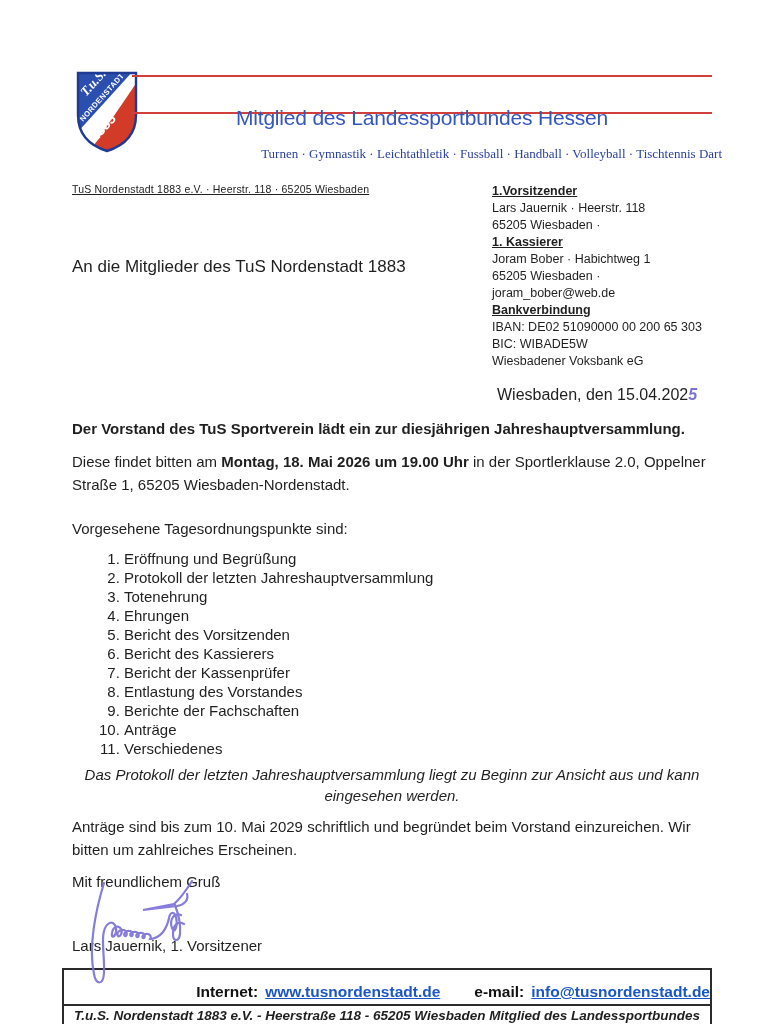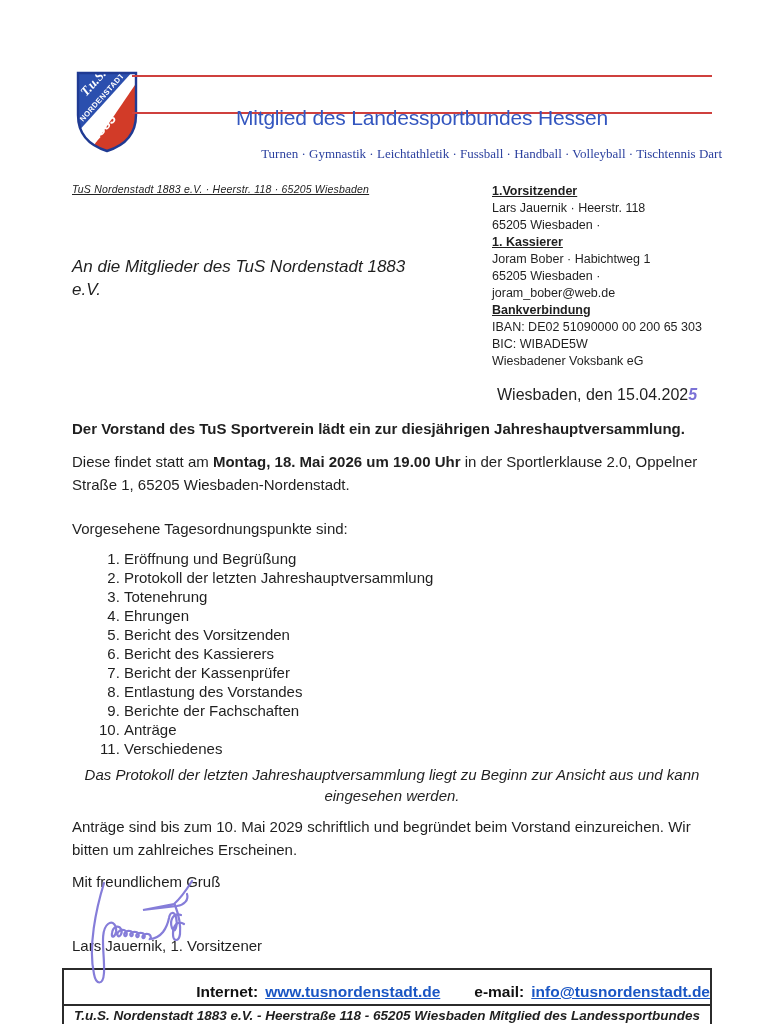--- a/index.html
+++ b/index.html
@@ -29,21 +29,21 @@
   .lh-title{position:absolute;left:70px;right:0;top:16px;text-align:center;
     font-size:25px;font-weight:bold;letter-spacing:-0.6px;color:var(--brand-blue);}
   .lh-sub{position:absolute;left:70px;right:0;top:44px;text-align:center;
     font-size:21px;letter-spacing:-0.2px;color:var(--sub-blue);}
   .lh-sports{position:absolute;left:-10px;right:-10px;top:84px;text-align:right;
     font-family:"Liberation Serif",serif;font-size:13px;color:var(--serif-blue);}
   .logo{position:absolute;left:13px;top:8px;width:64px;height:84px;}
 
   
   .addr-row{display:flex;margin-top:16px;}
-  .addr-left{flex:1;padding-left:10px;font-style:italic;}
+  .addr-left{flex:1;padding-left:10px;}
   .sender-line{font-size:10.5px;letter-spacing:0.2px;text-decoration:underline;color:#222;}
   .recipient{margin-top:60px;font-size:17px;line-height:23px;}
   .addr-right{width:220px;font-size:12.5px;line-height:17px;}
   .addr-right .hd{font-weight:bold;text-decoration:underline;}
 
   .date-line{margin-top:16px;margin-left:435px;font-size:16px;}
   .hand-digit{color:var(--sig-blue);font-style:italic;font-weight:bold;}
 
   
   .letter-body{padding-left:10px;}
@@ -95,21 +95,20 @@
     <div class="redline rl-bottom"></div>
     <div class="lh-sub">Mitglied des Landessportbundes Hessen</div>
     <div class="lh-sports">Turnen · Gymnastik · Leichtathletik · Fussball · Handball · Volleyball · Tischtennis Dart</div>
   </div>
 
   <div class="addr-row">
     <div class="addr-left">
       <p class="sender-line">TuS Nordenstadt 1883 e.V.  ·   Heerstr. 118  ·   65205 Wiesbaden</p>
       <div class="recipient">
         <p>An die Mitglieder des TuS Nordenstadt 1883</p>
-        <p>e.V.</p>
       </div>
     </div>
     <div class="addr-right">
       <p class="hd">1.Vorsitzender</p>
       <p>Lars Jauernik  · Heerstr. 118</p>
       <p>65205 Wiesbaden  ·</p>
       <p class="hd">1. Kassierer</p>
       <p>Joram Bober  ·  Habichtweg 1</p>
       <p>65205 Wiesbaden · joram_bober@web.de</p>
       <p class="hd">Bankverbindung</p>
@@ -117,21 +116,21 @@
       <p>BIC: WIBADE5W</p>
       <p>Wiesbadener Voksbank eG</p>
     </div>
   </div>
 
   <p class="date-line"><span>Wiesbaden, den 15.04.202</span><span class="hand-digit">5</span></p>
 
   <div class="letter-body">
     <p class="invite">Der Vorstand des TuS Sportverein lädt ein zur diesjährigen Jahreshauptversammlung.</p>
 
-    <p class="when"><span>Diese findet statt am </span><b>Montag, 18. Mai 2026 um 19.00 Uhr</b><span> in der Sportlerklause 2.0, Oppelner Straße 1, 65205 Wiesbaden-Nordenstadt.</span></p>
+    <p class="when"><span>Diese findet bitten am </span><b>Montag, 18. Mai 2026 um 19.00 Uhr</b><span> in der Sportlerklause 2.0, Oppelner Straße 1, 65205 Wiesbaden-Nordenstadt.</span></p>
 
     <p class="agenda-intro">Vorgesehene Tagesordnungspunkte sind:</p>
 
     <ol class="agenda">
       <li>Eröffnung und Begrüßung</li>
       <li>Protokoll der letzten Jahreshauptversammlung</li>
       <li>Totenehrung</li>
       <li>Ehrungen</li>
       <li>Bericht des Vorsitzenden</li>
       <li>Bericht des Kassierers</li>

